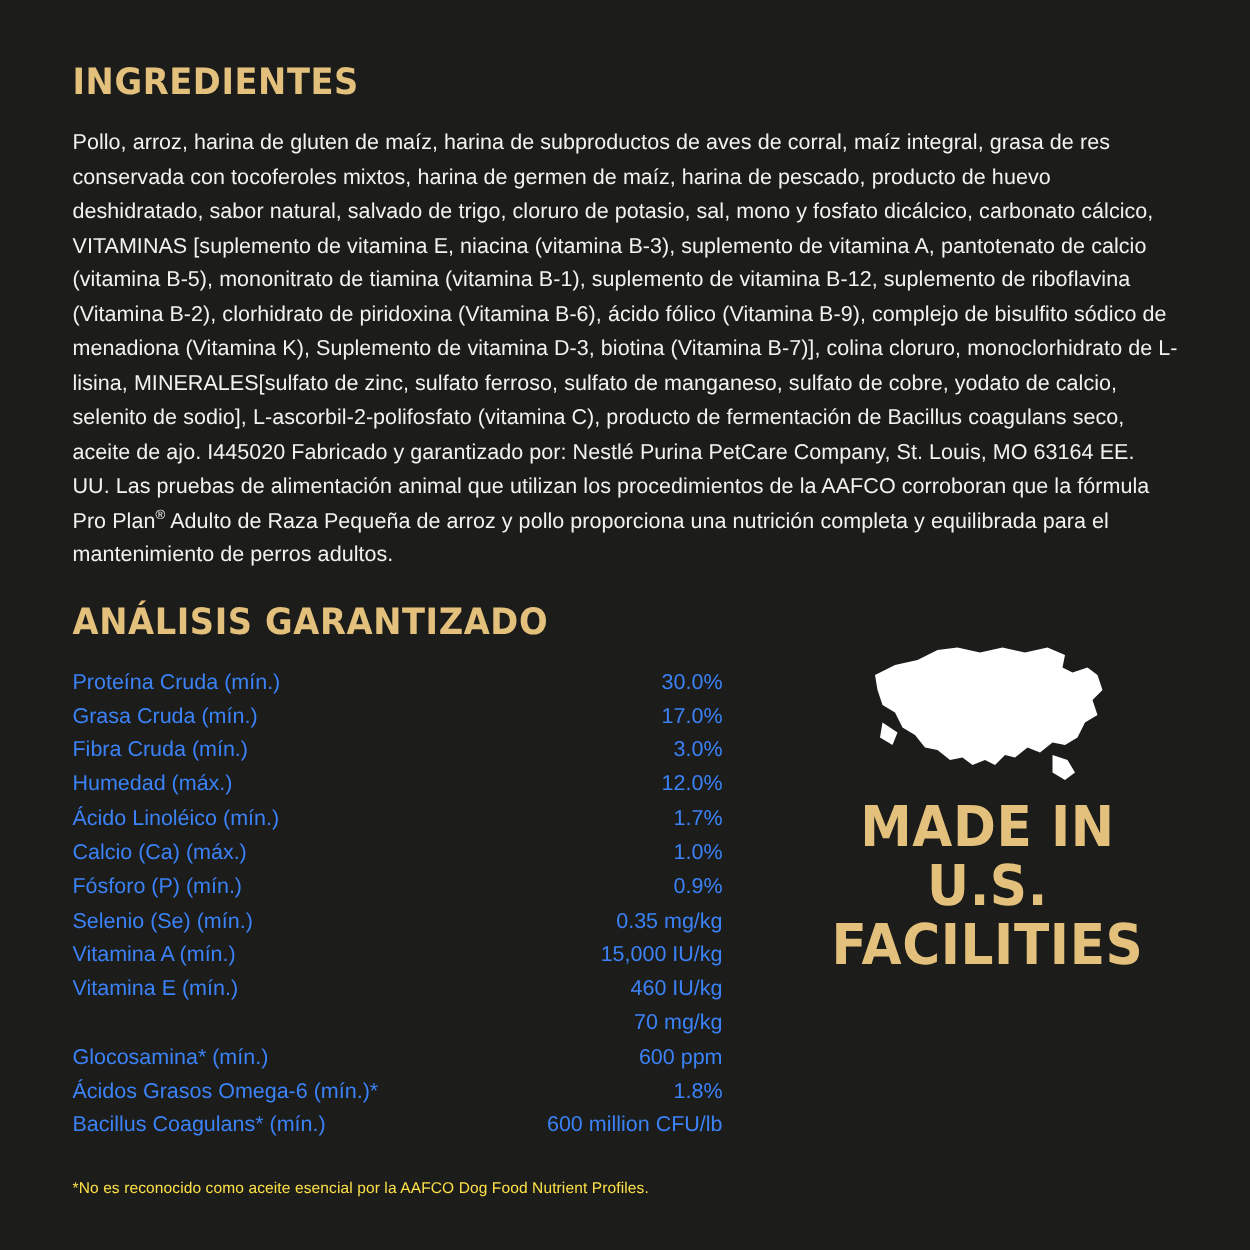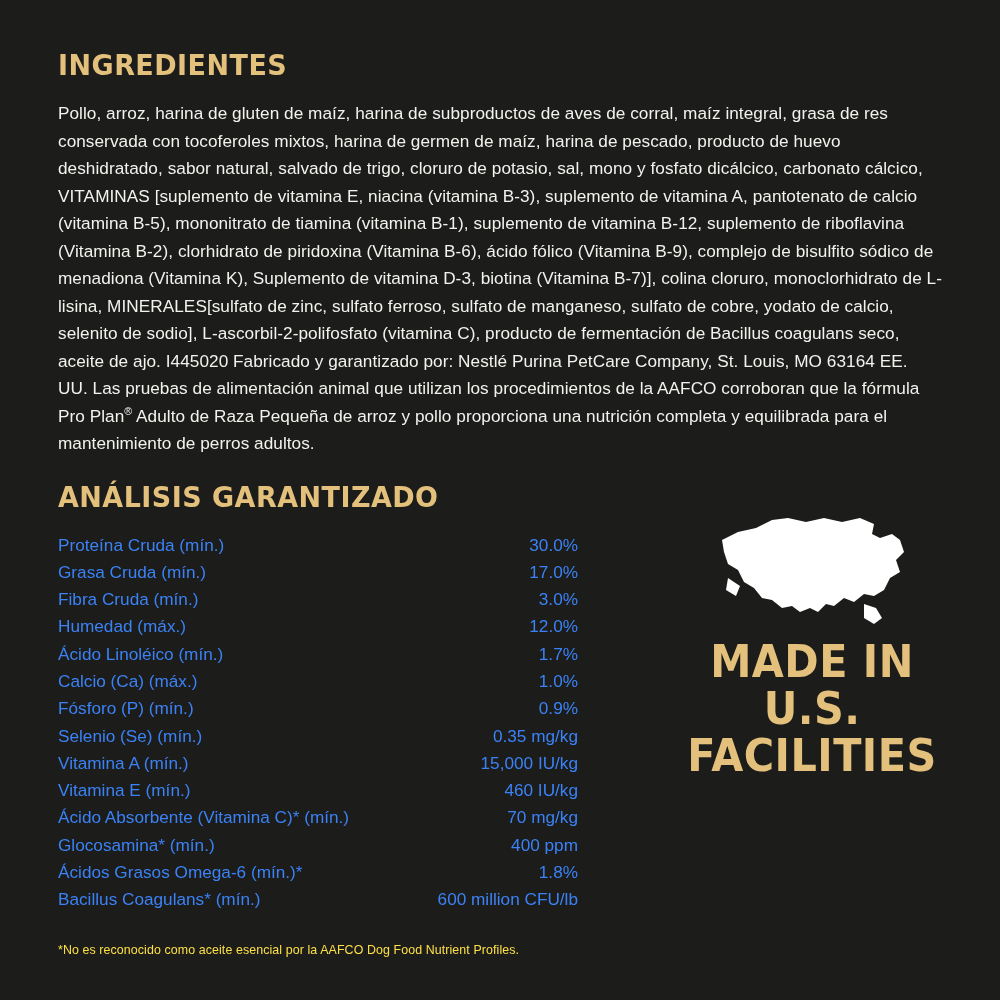--- a/index.html
+++ b/index.html
@@ -69,21 +69,21 @@
   .footnote {
     position: absolute;
     left: 58px;
     top: 943px;
     font-size: 12.4px;
     color: #fde047;
     letter-spacing: 0.1px;
   }
   .badge {
     position: absolute;
-    left: 652px;
+    left: 630px;
     top: 512px;
     width: 320px;
     text-align: center;
   }
   .badge svg {
     display: block;
     margin: 0 auto;
   }
   .badge-text {
     margin-top: 4px;
@@ -161,28 +161,27 @@
           <span class="ga-name">Vitamina A (mín.)</span>
           <span class="ga-dots"></span>
           <span class="ga-val">15,000 IU/kg</span>
         </div>
         <div class="ga-row">
           <span class="ga-name">Vitamina E (mín.)</span>
           <span class="ga-dots"></span>
           <span class="ga-val">460 IU/kg</span>
         </div>
         <div class="ga-row">
-          <span class="ga-name">Ácido Absorbente (Vitamina C)* (mín.)</span>
           <span class="ga-dots"></span>
           <span class="ga-val">70 mg/kg</span>
         </div>
         <div class="ga-row">
           <span class="ga-name">Glocosamina* (mín.)</span>
           <span class="ga-dots"></span>
-          <span class="ga-val">400 ppm</span>
+          <span class="ga-val">600 ppm</span>
         </div>
         <div class="ga-row">
           <span class="ga-name">Ácidos Grasos Omega-6 (mín.)*</span>
           <span class="ga-dots"></span>
           <span class="ga-val">1.8%</span>
         </div>
         <div class="ga-row">
           <span class="ga-name">Bacillus Coagulans* (mín.)</span>
           <span class="ga-dots"></span>
           <span class="ga-val">600 million CFU/lb</span>

